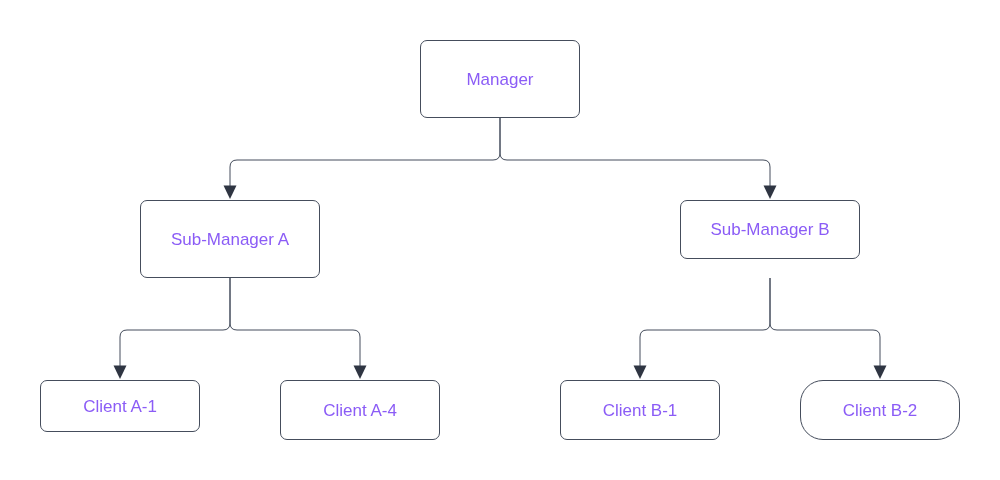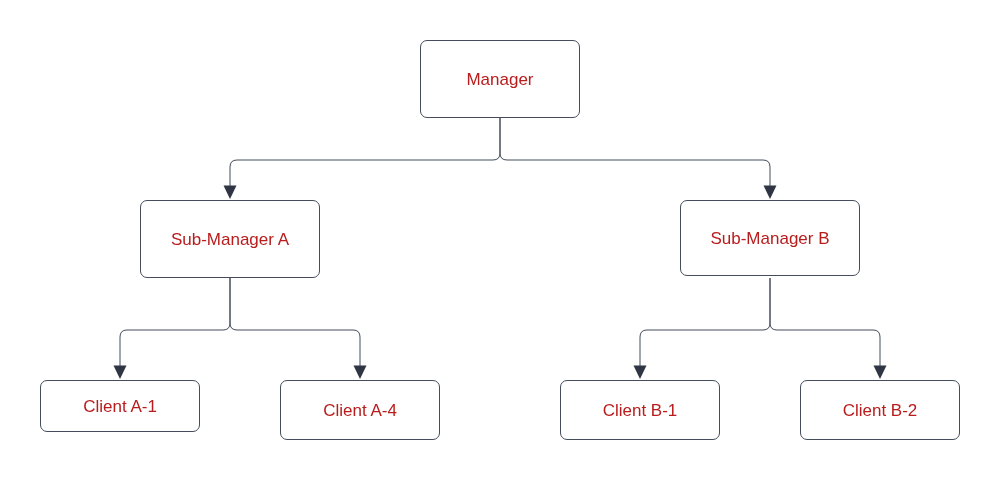--- a/index.html
+++ b/index.html
@@ -33,33 +33,33 @@
   }
   .node {
     position: absolute;
     box-sizing: border-box;
     background: #ffffff;
     border: 1px solid #454d5c;
     border-radius: 7px;
     display: flex;
     align-items: center;
     justify-content: center;
-    color: #b91c1c;
+    color: #8b5cf6;
     font-size: 17px;
     line-height: 1;
     white-space: nowrap;
   }
   
   .pos-manager       { left: 420px; top: 40px;  width: 160px; height: 78px; }
   .pos-sub-manager-a { left: 140px; top: 200px; width: 180px; height: 78px; }
-  .pos-sub-manager-b { left: 680px; top: 200px; width: 180px; height: 76px; }
+  .pos-sub-manager-b { left: 680px; top: 200px; width: 180px; height: 59px; }
   .pos-client-a-1    { left: 40px;  top: 380px; width: 160px; height: 52px; }
   .pos-client-a-2    { left: 280px; top: 380px; width: 160px; height: 60px; }
   .pos-client-b-1    { left: 560px; top: 380px; width: 160px; height: 60px; text-align: center; }
-  .pos-client-b-2    { left: 800px; top: 380px; width: 160px; height: 60px; }
+  .pos-client-b-2    { left: 800px; top: 380px; width: 160px; height: 60px; border-radius: 23px; }
 </style>
 </head>
 <body>
 
 <div class="canvas">
 
   <svg class="edge-layer" viewBox="0 0 1000 480" xmlns="http://www.w3.org/2000/svg">
     <g>
       <path class="edge-line" d="M500,118 L500,153 Q500,160 493,160 L237,160 Q230,160 230,167 L230,186"></path>
       <path class="edge-arrow" d="M230,199 L223.5,185.5 L236.5,185.5 Z"></path>

